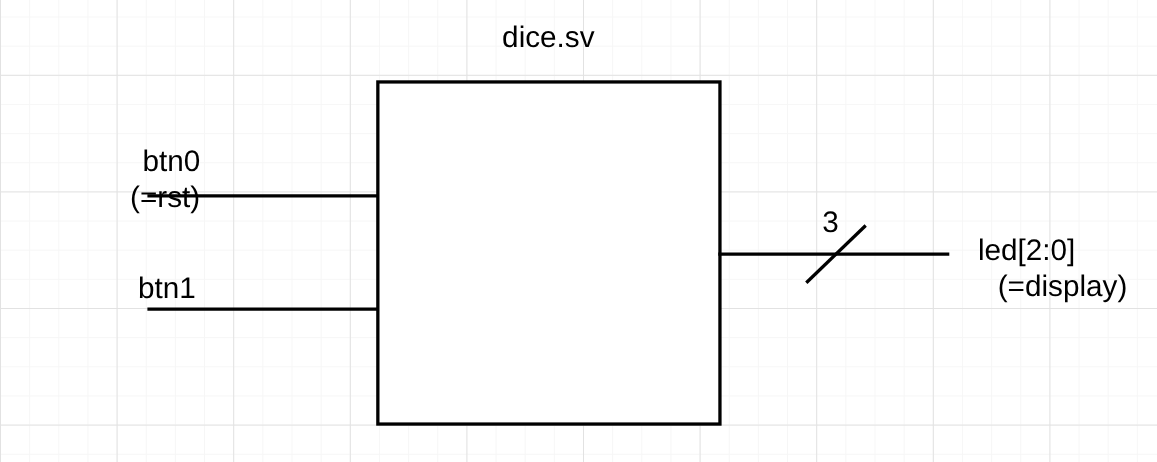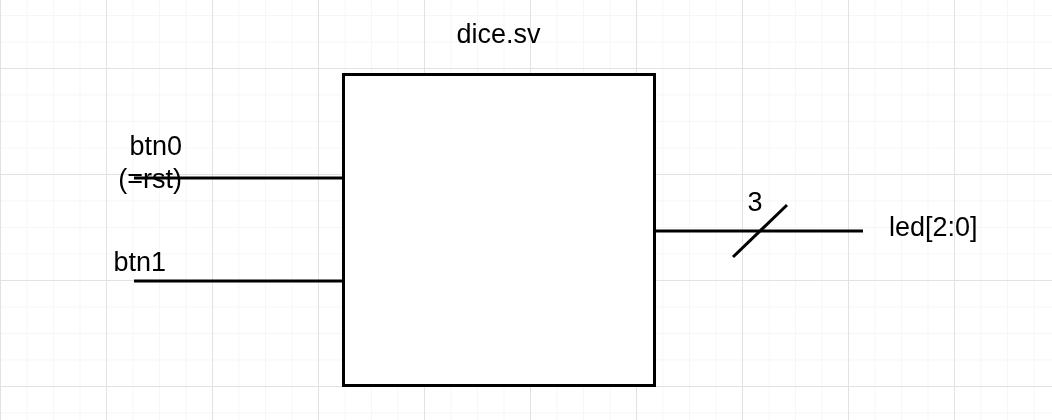--- a/index.html
+++ b/index.html
@@ -57,21 +57,21 @@
   }
   
   #input0-group {
     left: 0px;
     top: 130px;
     width: 166px;
     margin-left: 16px;
   }
   
   #input1-group {
-    left: 0px;
+    left: 12px;
     top: 246px;
     width: 166px;
   }
   
   #output0-group {
     left: 889px;
     top: 196px;
     width: 163px;
     margin-top: 15px;
   }
@@ -109,15 +109,16 @@
   </div>
 
   <div class="lbl lbl-right" id="input1-group">
     <span>btn1</span>
   </div>
 
   <div class="lbl lbl-center" id="bus-width-label">3</div>
 
   <div class="lbl lbl-left" id="output0-group">
     <span>led[2:0]</span>
+    <span class="line2">(=display)</span>
   </div>
 
 </div>
 
 </body></html>

